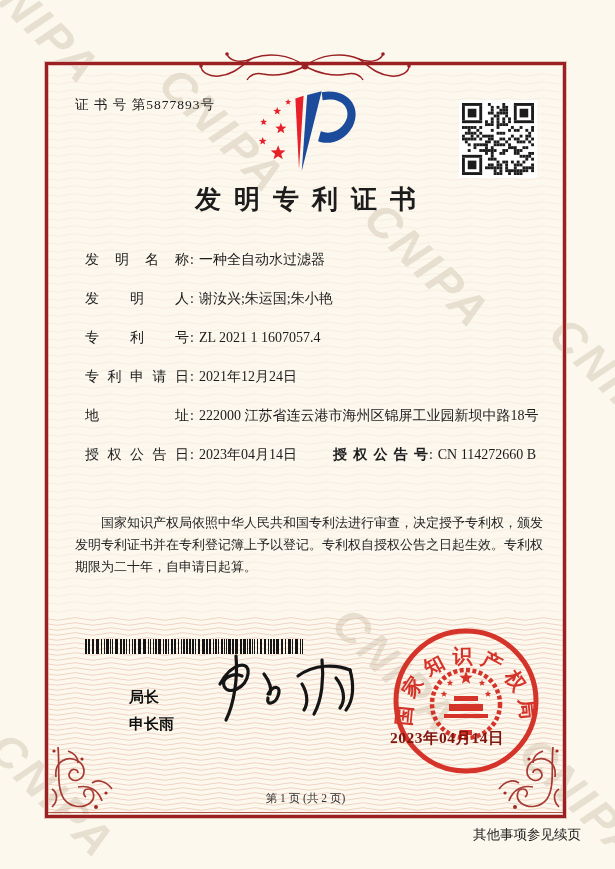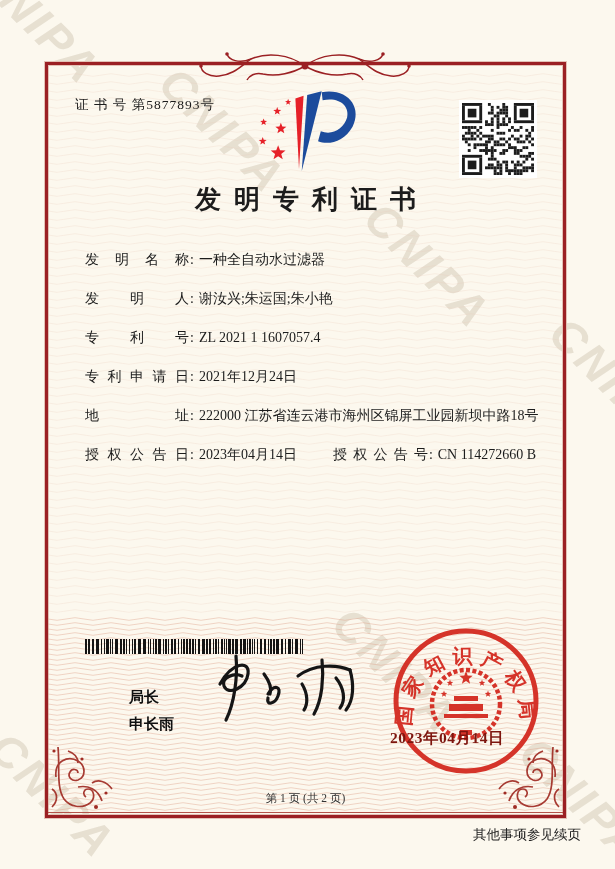--- a/index.html
+++ b/index.html
@@ -29,21 +29,21 @@
     text-align:center;font-size:26px;font-weight:600;letter-spacing:13px;text-indent:13px;
   }
   .fields{position:absolute;left:27px;top:185px;width:480px;z-index:4;font-size:14px;}
   .row{margin-bottom:19px;line-height:20px;white-space:nowrap;margin-left:10px;}
   .flabel{
     display:inline-block;width:104px;vertical-align:bottom;
     text-align:justify;text-align-last:justify;text-justify:inter-character;
   }
   .flabel2{
     display:inline-block;width:95px;vertical-align:bottom;margin-left:36px;
-    text-align:justify;text-align-last:justify;text-justify:inter-character;
+    text-align:justify;text-align-last:justify;text-justify:inter-character;font-weight:bold;
   }
   .colon{margin:0 5px 0 1px;}
   .paras{position:absolute;left:27px;top:447px;width:474px;z-index:4;font-size:13px;line-height:22px;color:#242424;}
   .paras p{margin:0;text-indent:26px;}
   .barcode{position:absolute;left:37px;top:574px;z-index:4;}
   .signer{position:absolute;left:37px;top:623px;z-index:4;font:700 15px "Liberation Sans","DejaVu Sans",sans-serif;color:#111;margin-left:44px;}
   .signer div{margin-bottom:8px;}
   .signature{position:absolute;left:150px;top:583px;z-index:5;}
   .seal{position:absolute;left:330px;top:547px;z-index:4;opacity:.93;}
   .sealdate{
@@ -474,20 +474,21 @@
     </div>
     <div class="row">
       <span class="flabel">地址</span><span class="colon">:</span><span class="fval">222000 江苏省连云港市海州区锦屏工业园新坝中路18号</span>
     </div>
     <div class="row">
       <span class="flabel">授权公告日</span><span class="colon">:</span><span class="fval">2023年04月14日</span><span class="flabel2">授权公告号</span><span class="colon">:</span><span class="fval">CN 114272660 B</span>
     </div>
   </div>
 
   <div class="paras">
+    <p>国家知识产权局依照中华人民共和国专利法进行审查，决定授予专利权，颁发发明专利证书并在专利登记簿上予以登记。专利权自授权公告之日起生效。专利权期限为二十年，自申请日起算。</p>
   </div>
 
   <svg id="barcode" class="barcode" width="222" height="15">
       <rect x="0" y="0" width="2" height="15" fill="#141414"></rect>
       <rect x="3" y="0" width="2" height="15" fill="#141414"></rect>
       <rect x="7" y="0" width="2" height="15" fill="#141414"></rect>
       <rect x="11" y="0" width="3" height="15" fill="#141414"></rect>
       <rect x="16" y="0" width="1" height="15" fill="#141414"></rect>
       <rect x="19" y="0" width="1" height="15" fill="#141414"></rect>
       <rect x="21" y="0" width="3" height="15" fill="#141414"></rect>

